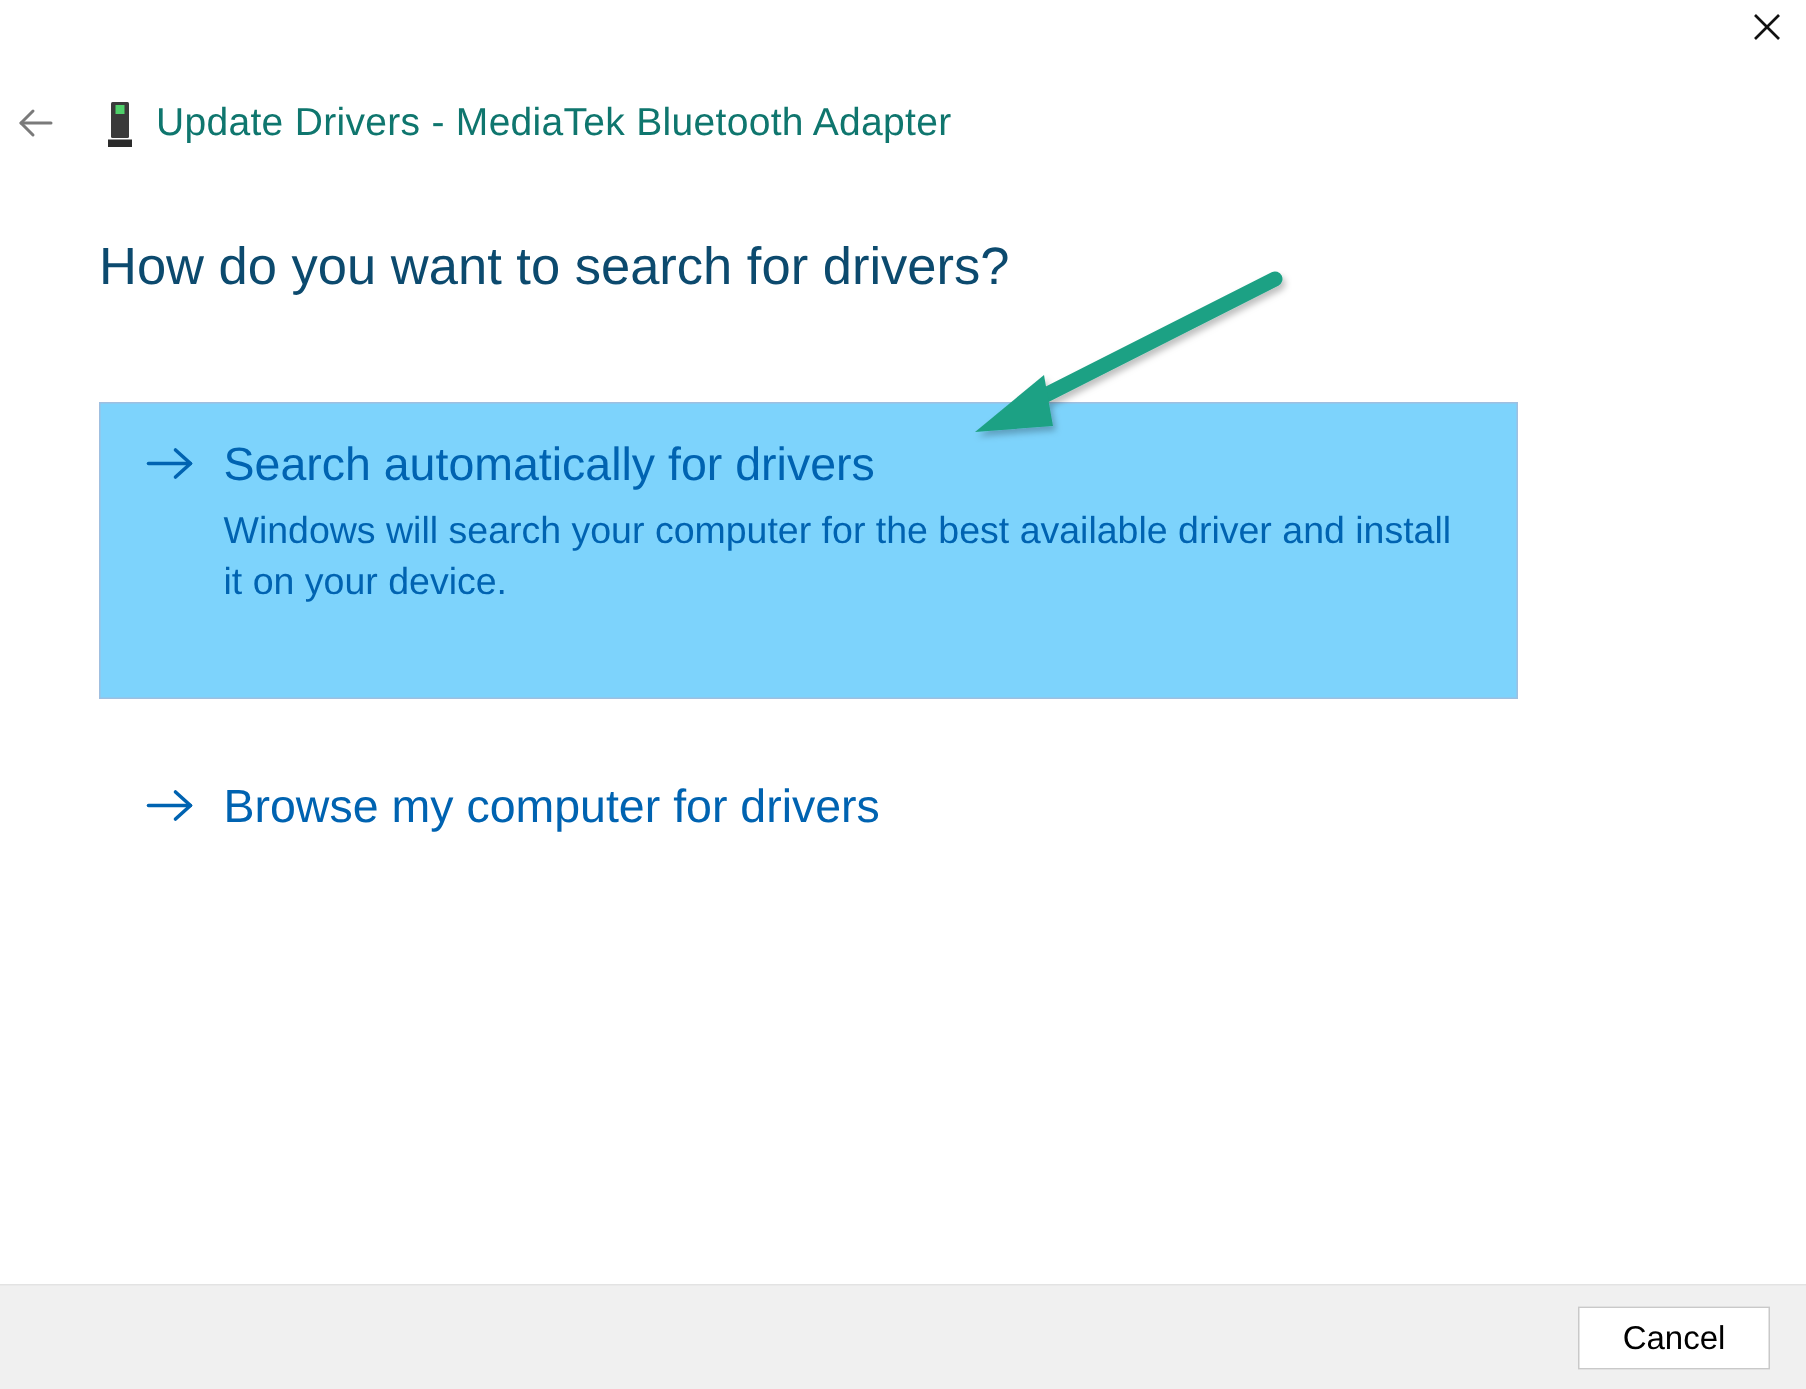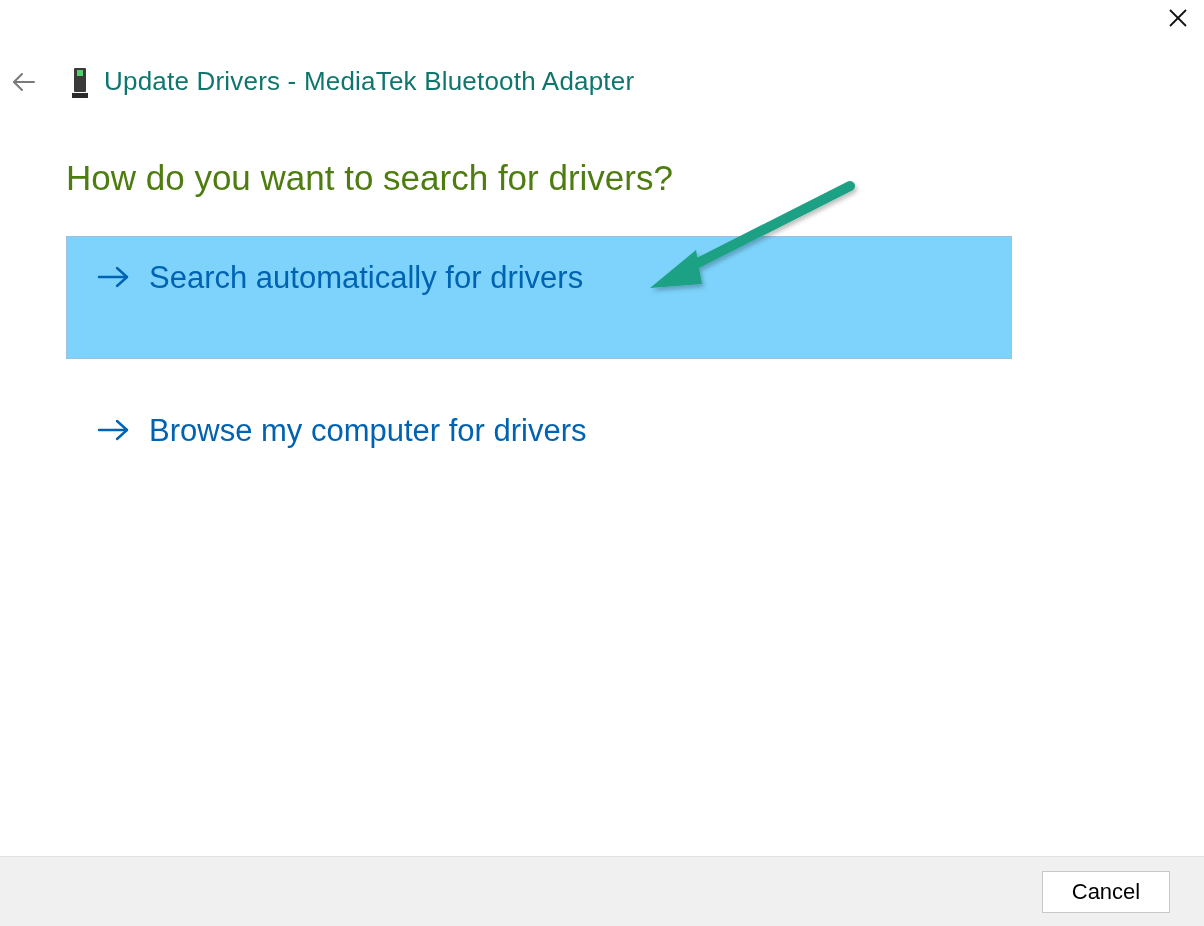--- a/index.html
+++ b/index.html
@@ -70,22 +70,22 @@
   .content {
     position: absolute;
     top: 158px;
     left: 66px;
     width: 1010px;
   }
 
   .heading {
     font-size: 35px;
     font-weight: 400;
-    color: #4d7c0f;
-    margin-bottom: 38px;
+    color: #0c4a6e;
+    margin-bottom: 70px;
   }
 
   .option {
     box-sizing: border-box;
     width: 946px;
     padding: 22px 30px 28px 30px;
     border: 1px solid transparent;
     cursor: pointer;
     display: flex;
     gap: 18px;
@@ -135,21 +135,21 @@
     position: absolute;
     left: 0;
     right: 0;
     bottom: 0;
     height: 70px;
     background: #f0f0f0;
     border-top: 1px solid #e3e3e3;
     display: flex;
     align-items: center;
     justify-content: flex-end;
-    padding-right: 34px;
+    padding-right: 24px;
     box-sizing: border-box;
   }
 
   .btn {
     min-width: 128px;
     height: 42px;
     background: #ffffff;
     border: 1px solid #c9c9c9;
     font-size: 22px;
     color: #000;
@@ -198,20 +198,21 @@
 
     <div class="option hovered">
       <div class="option-arrow">
         <svg viewBox="0 0 34 24">
             <line x1="2" y1="12" x2="30" y2="12"></line>
             <polyline points="20,3 30,12 20,21"></polyline>
           </svg>
       </div>
       <div class="option-body">
         <div class="option-title">Search automatically for drivers</div>
+        <div class="option-desc">Windows will search your computer for the best available driver and install it on your device.</div>
       </div>
     </div>
 
     <div class="option">
       <div class="option-arrow">
         <svg viewBox="0 0 34 24">
             <line x1="2" y1="12" x2="30" y2="12"></line>
             <polyline points="20,3 30,12 20,21"></polyline>
           </svg>
       </div>

